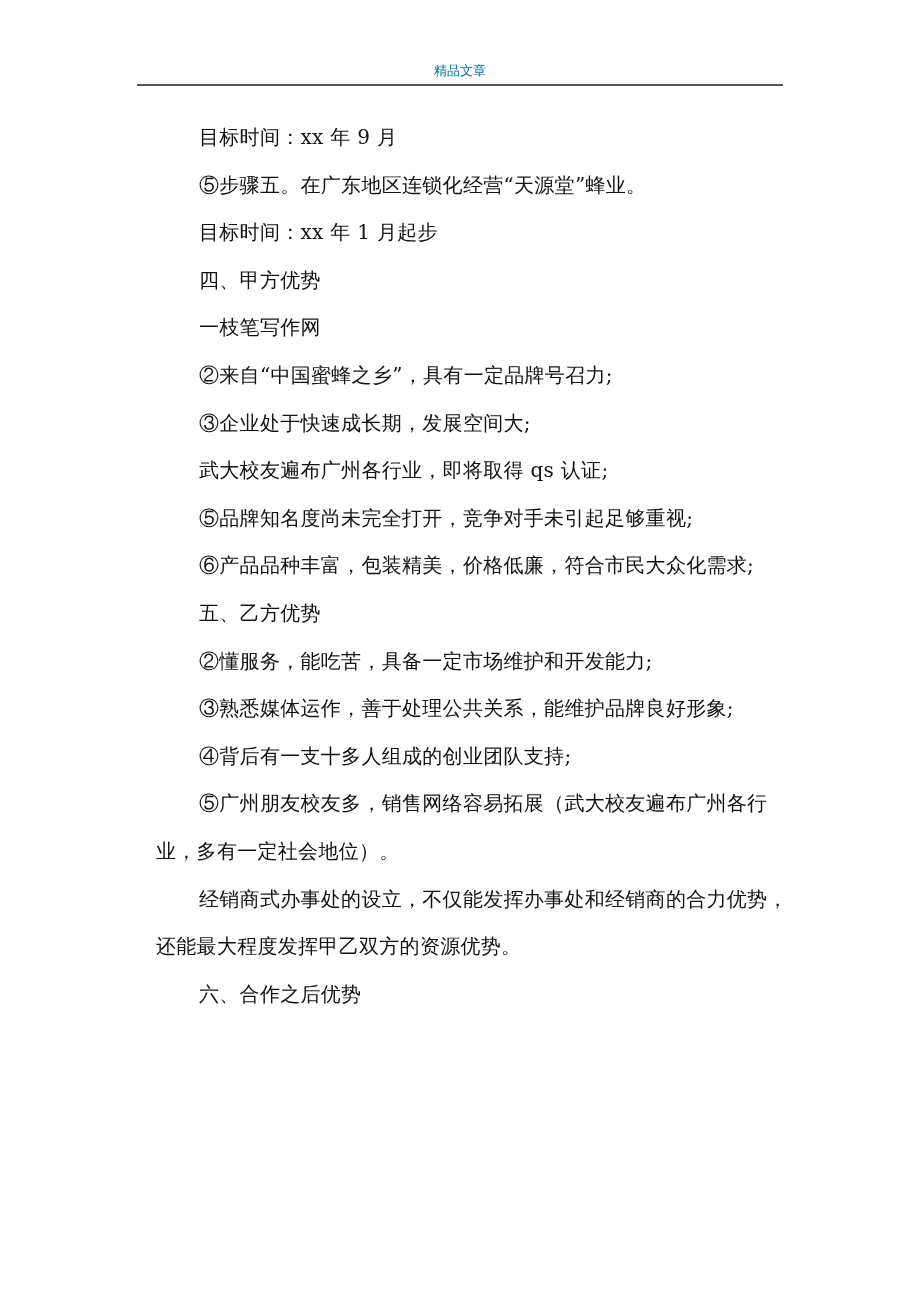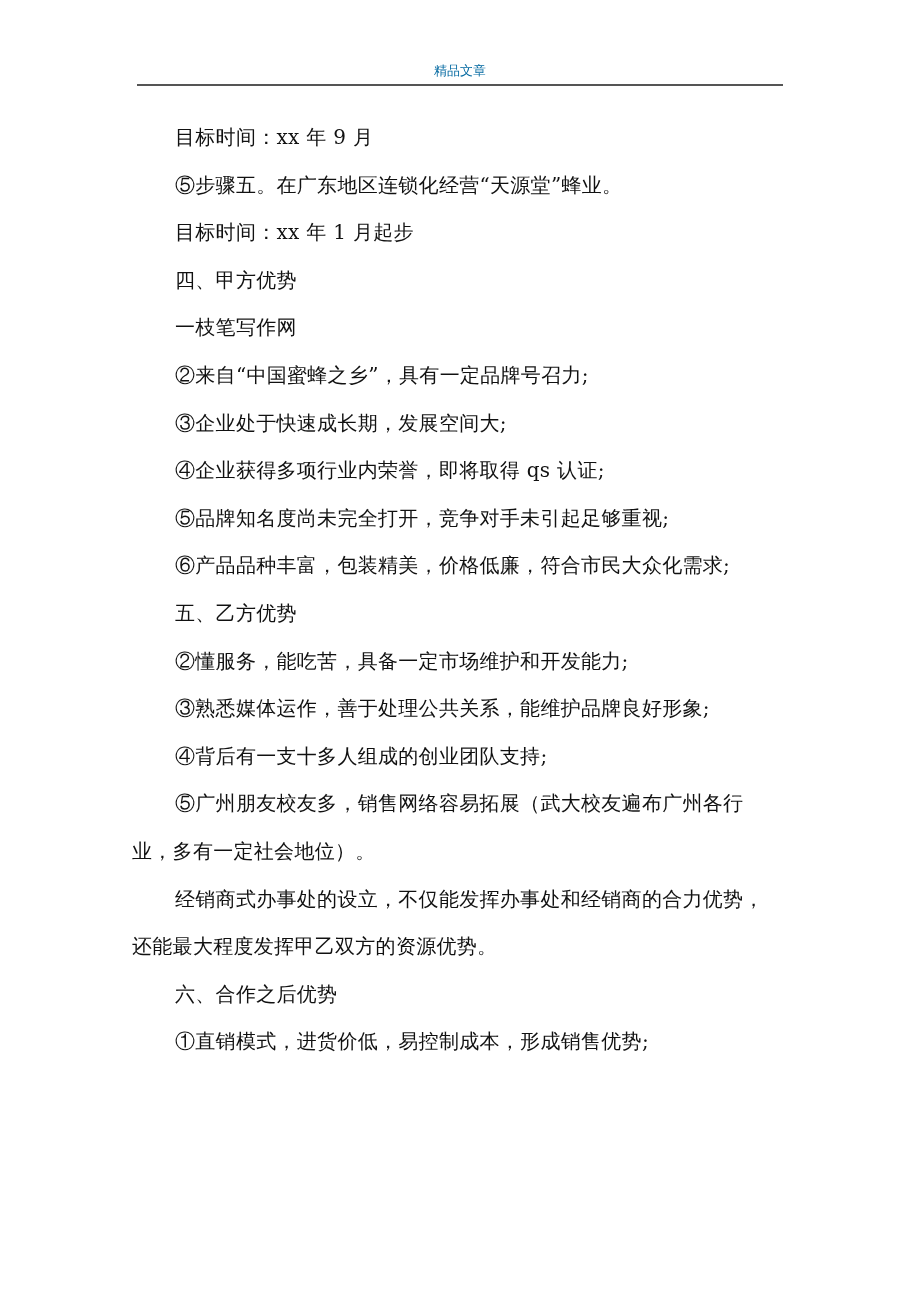--- a/index.html
+++ b/index.html
@@ -29,21 +29,21 @@
     .header-rule {
       position: absolute;
       left: 137px;
       top: 84px;
       width: 646px;
       height: 2px;
       background: #555555;
     }
     .content {
       position: absolute;
-      left: 132px;
+      left: 156px;
       top: 114px;
       width: 640px;
     }
     .para {
       margin: 0;
       font-size: 20px;
       line-height: 47.6px;
       text-indent: 43px;
       letter-spacing: 0.3px;
       white-space: normal;
@@ -56,24 +56,23 @@
 <div class="header-rule"></div>
 
 <div class="content">
   <p class="para">目标时间：xx 年 9 月</p>
   <p class="para">⑤步骤五。在广东地区连锁化经营“天源堂”蜂业。</p>
   <p class="para">目标时间：xx 年 1 月起步</p>
   <p class="para">四、甲方优势</p>
   <p class="para">一枝笔写作网</p>
   <p class="para">②来自“中国蜜蜂之乡”，具有一定品牌号召力;</p>
   <p class="para">③企业处于快速成长期，发展空间大;</p>
-  <p class="para">④企业获得多项行业内荣誉，即将取得 qs 认证;</p>
+  <p class="para">武大校友遍布广州各行业，即将取得 qs 认证;</p>
   <p class="para">⑤品牌知名度尚未完全打开，竞争对手未引起足够重视;</p>
   <p class="para">⑥产品品种丰富，包装精美，价格低廉，符合市民大众化需求;</p>
   <p class="para">五、乙方优势</p>
   <p class="para">②懂服务，能吃苦，具备一定市场维护和开发能力;</p>
   <p class="para">③熟悉媒体运作，善于处理公共关系，能维护品牌良好形象;</p>
   <p class="para">④背后有一支十多人组成的创业团队支持;</p>
   <p class="para">⑤广州朋友校友多，销售网络容易拓展（武大校友遍布广州各行业，多有一定社会地位）。</p>
   <p class="para">经销商式办事处的设立，不仅能发挥办事处和经销商的合力优势，还能最大程度发挥甲乙双方的资源优势。</p>
   <p class="para">六、合作之后优势</p>
-  <p class="para">①直销模式，进货价低，易控制成本，形成销售优势;</p>
 </div>
 
 </body></html>

